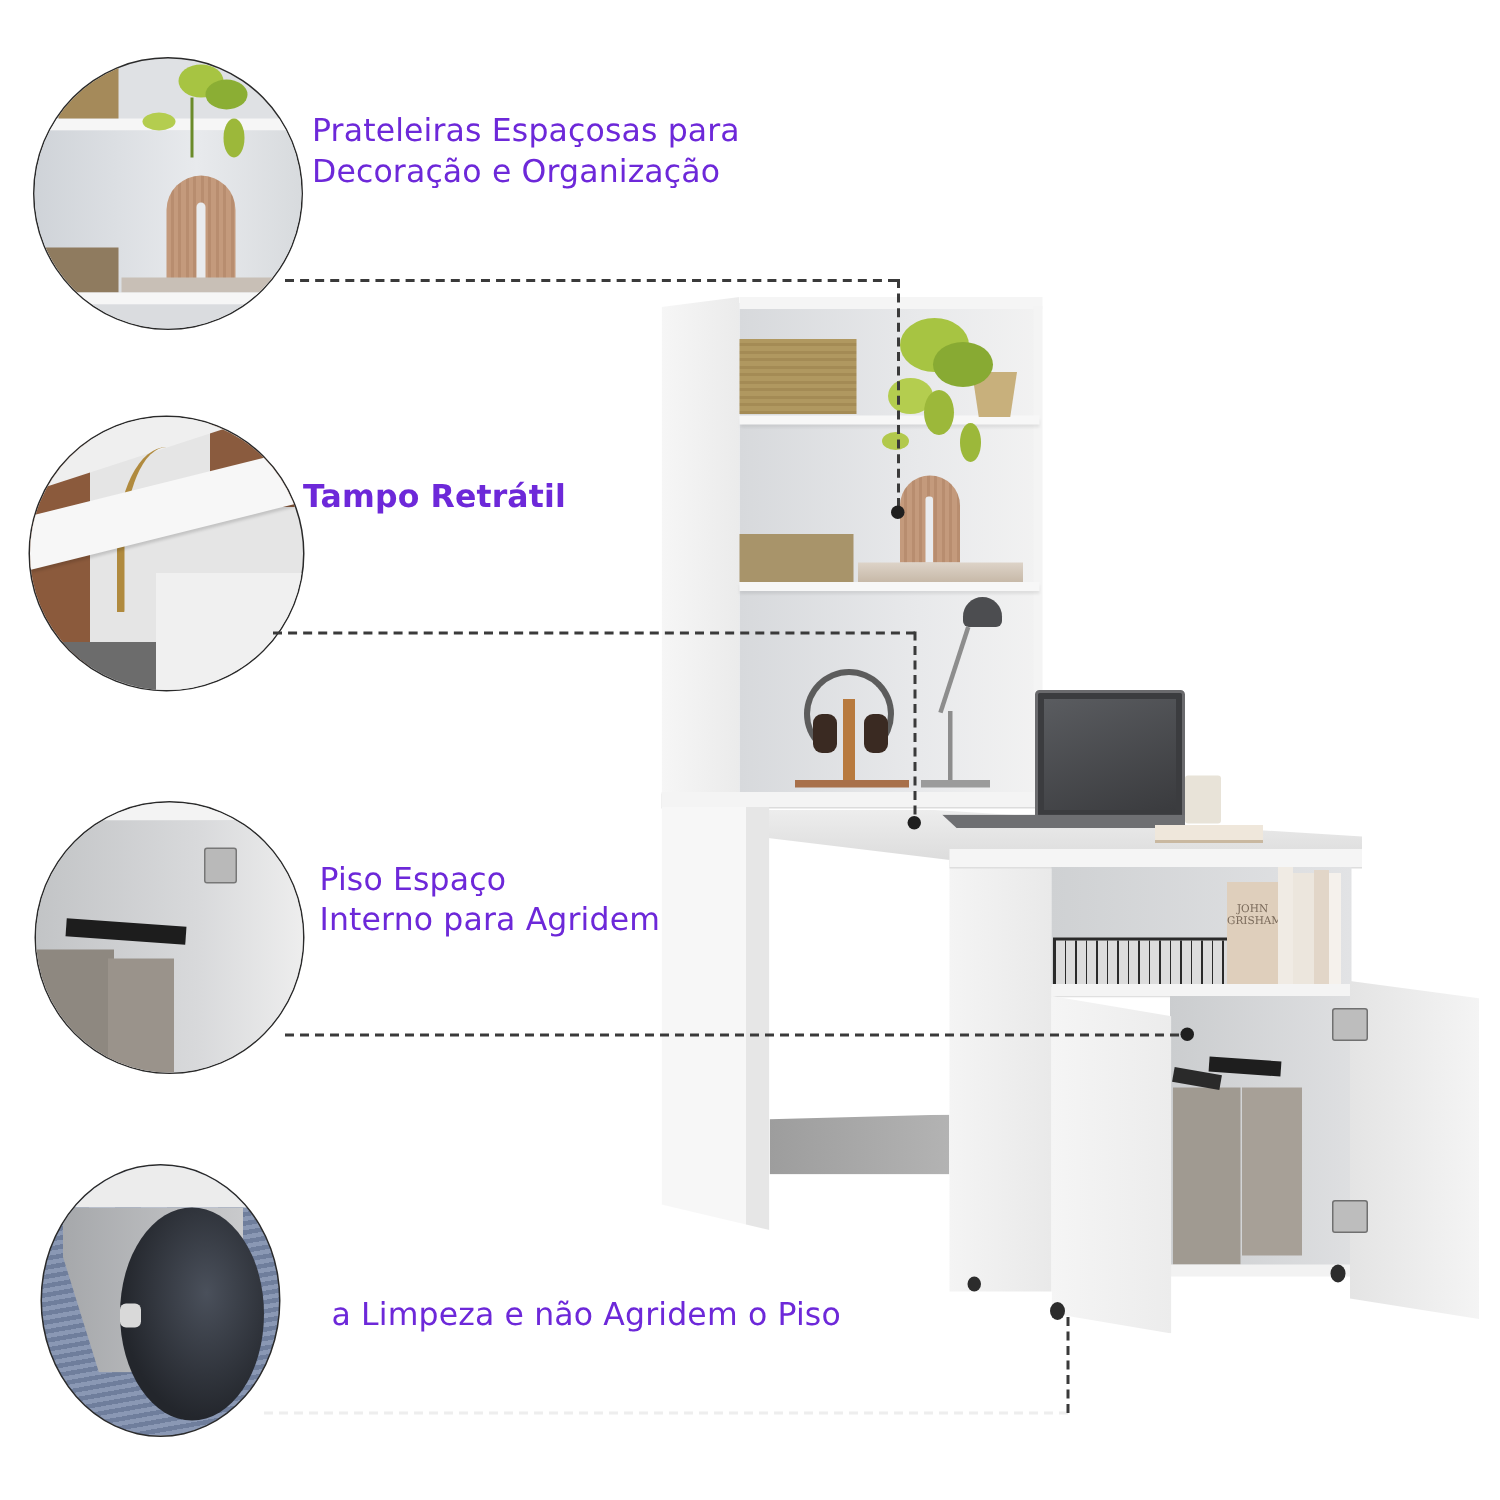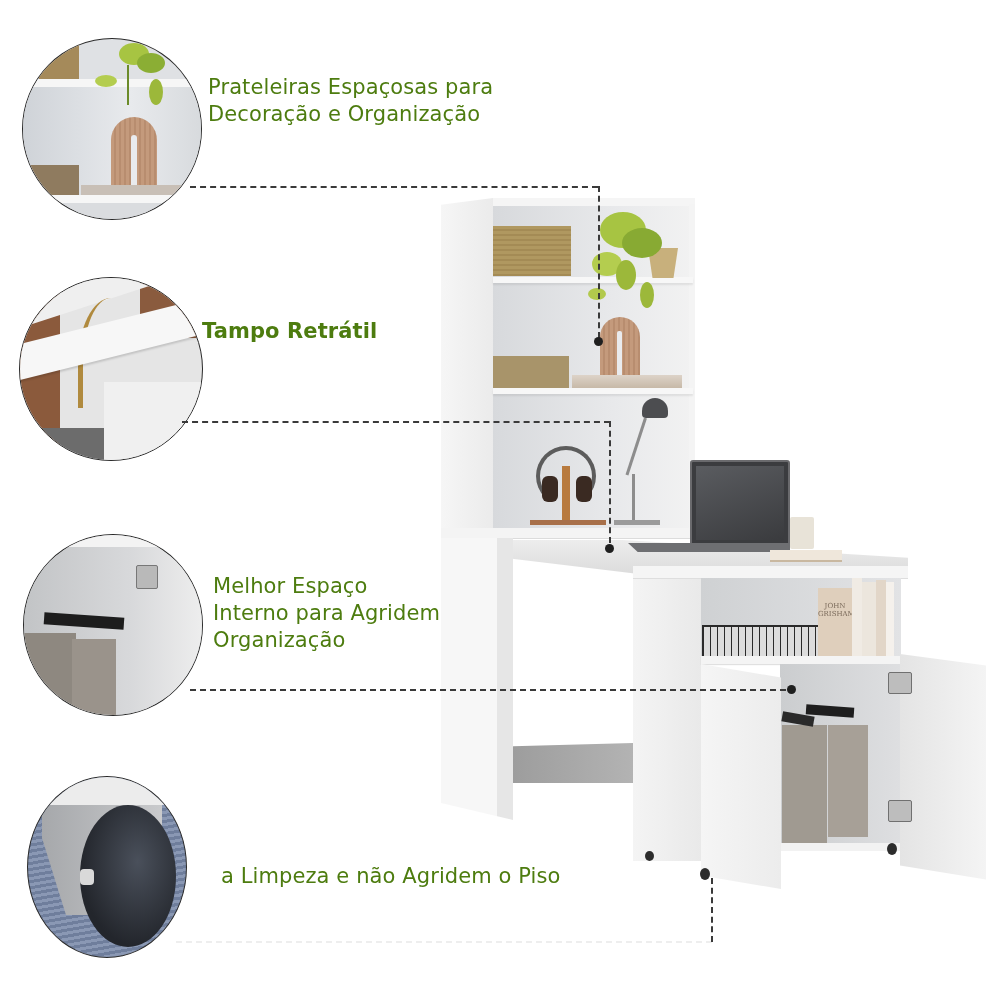--- a/index.html
+++ b/index.html
@@ -1,20 +1,20 @@
 <!DOCTYPE html>
 <html><head>
 <meta charset="utf-8">
 <style>
   html, body { margin:0; padding:0; background:#ffffff; }
   body { width:1000px; height:1000px; position:relative; overflow:hidden; font-family:"DejaVu Sans", sans-serif; }
   .abs { position:absolute; }
 
   
-  .label { position:absolute; color:#4d7c0f; font-size:21px; line-height:27px; letter-spacing:0.1px; font-family:"DejaVu Sans", sans-serif; }
+  .label { position:absolute; color:#6d28d9; font-size:21px; line-height:27px; letter-spacing:0.1px; font-family:"DejaVu Sans", sans-serif; }
   .label span { display:block; white-space:nowrap; }
 
   
   .inset { position:absolute; border-radius:50%; overflow:hidden; border:1.5px solid #2a2a2a; box-sizing:border-box; }
 
   
   .dash-h { position:absolute; height:0; border-top:2px dashed #3a3a3a; }
   .dash-v { position:absolute; width:0; border-left:2px dashed #3a3a3a; }
   .dot { position:absolute; width:9px; height:9px; border-radius:50%; background:#1f1f1f; }
 
@@ -66,23 +66,22 @@
 <div class="inset" style="left:23px;top:534px;width:180px;height:182px;background:#cfd1d3;">
   <div class="abs" style="left:30px;top:0;width:130px;height:12px;background:#f3f3f3;"></div>
   <div class="abs" style="left:0;top:12px;width:180px;height:170px;background:linear-gradient(90deg,#c2c4c6,#d8d9db 60%,#eeeeee);"></div>
   <div class="abs" style="left:112px;top:30px;width:20px;height:22px;background:#b9b9b9;border:1px solid #777;border-radius:2px;"></div>
   <div class="abs" style="left:20px;top:80px;width:80px;height:12px;background:#1d1d1d;transform:rotate(4deg);"></div>
   <div class="abs" style="left:0;top:98px;width:52px;height:90px;background:#8e8880;"></div>
   <div class="abs" style="left:48px;top:104px;width:44px;height:84px;background:#9a938b;"></div>
 </div>
 
 <div class="label" style="left:213px;top:573px;">
-  <span>Melhor Espaço</span>
+  <span>Piso Espaço</span>
   <span>Interno para Agridem</span>
-  <span>Organização</span>
 </div>
 
 <div class="inset" style="left:27px;top:776px;width:160px;height:182px;background:repeating-linear-gradient(170deg,#6f7e9c 0 3px,#8a98b4 3px 6px);">
   <div class="abs" style="left:0;top:0;width:160px;height:28px;background:#ececec;"></div>
   <div class="abs" style="left:14px;top:28px;width:120px;height:110px;background:linear-gradient(90deg,#a6a8ab,#c9cacc);clip-path:polygon(0 0,100% 0,100% 40%,40% 100%,20% 100%,0 30%);"></div>
   <div class="abs" style="left:52px;top:28px;width:96px;height:142px;border-radius:50%;background:radial-gradient(ellipse at 60% 40%,#4a505b,#23262c 70%);"></div>
   <div class="abs" style="left:52px;top:92px;width:14px;height:16px;border-radius:4px;background:#d9d9d9;"></div>
 </div>
 
 <div class="label" style="left:221px;top:863px;text-align:right;">

